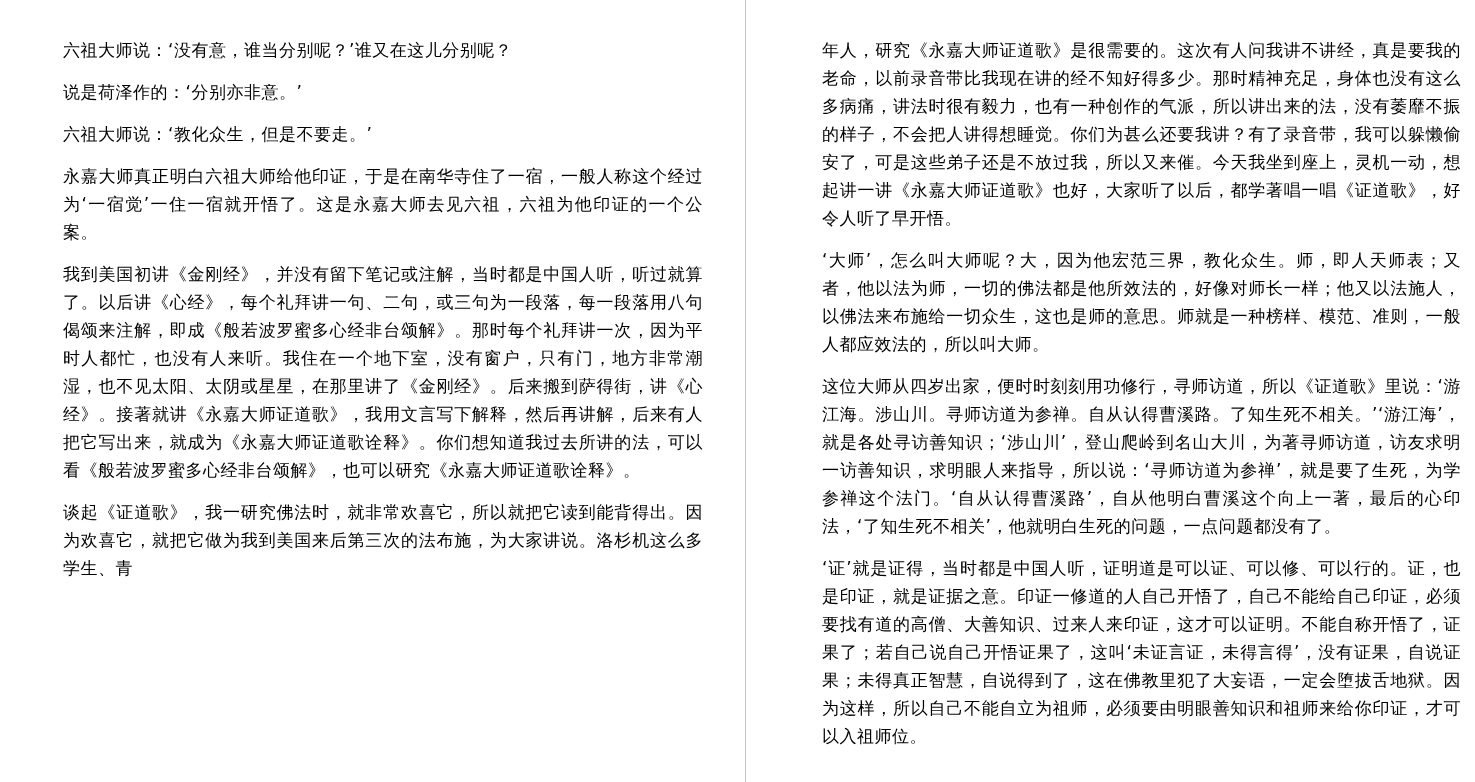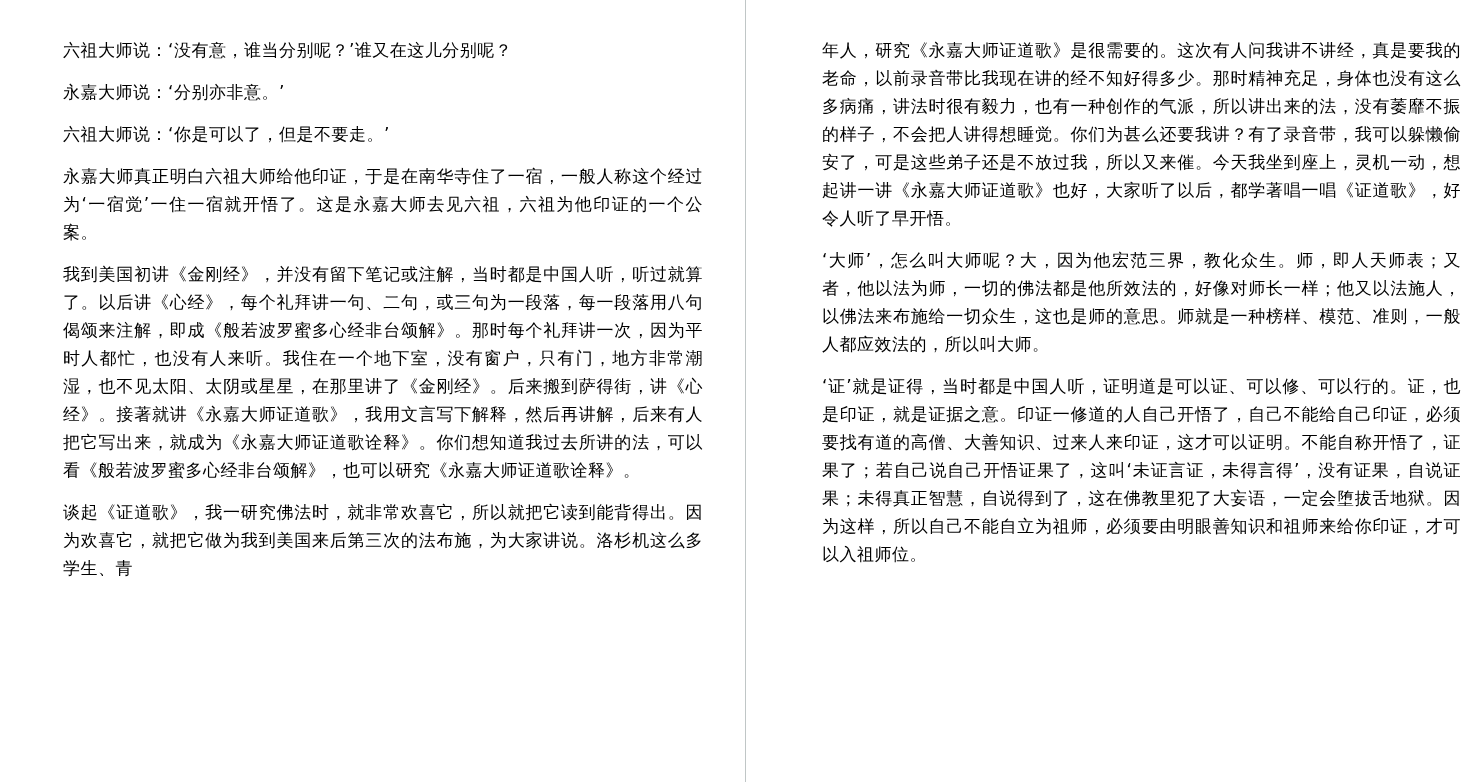--- a/index.html
+++ b/index.html
@@ -49,28 +49,29 @@
     letter-spacing: 0.5px;
   }
 </style>
 </head>
 <body>
 
 <div class="spread">
   <div class="page page-left">
     <div class="page-text">
         <p>六祖大师说：‘没有意，谁当分别呢？’谁又在这儿分别呢？</p>
-        <p>永嘉大师说：‘分别亦非意。’</p>
-        <p>六祖大师说：‘你是可以了，但是不要走。’</p>
+        <p>说是荷泽作的：‘分别亦非意。’</p>
+        <p>六祖大师说：‘教化众生，但是不要走。’</p>
         <p>永嘉大师真正明白六祖大师给他印证，于是在南华寺住了一宿，一般人称这个经过为‘一宿觉’一住一宿就开悟了。这是永嘉大师去见六祖，六祖为他印证的一个公案。</p>
         <p>我到美国初讲《金刚经》，并没有留下笔记或注解，当时都是中国人听，听过就算了。以后讲《心经》，每个礼拜讲一句、二句，或三句为一段落，每一段落用八句偈颂来注解，即成《般若波罗蜜多心经非台颂解》。那时每个礼拜讲一次，因为平时人都忙，也没有人来听。我住在一个地下室，没有窗户，只有门，地方非常潮湿，也不见太阳、太阴或星星，在那里讲了《金刚经》。后来搬到萨得街，讲《心经》。接著就讲《永嘉大师证道歌》，我用文言写下解释，然后再讲解，后来有人把它写出来，就成为《永嘉大师证道歌诠释》。你们想知道我过去所讲的法，可以看《般若波罗蜜多心经非台颂解》，也可以研究《永嘉大师证道歌诠释》。</p>
         <p>谈起《证道歌》，我一研究佛法时，就非常欢喜它，所以就把它读到能背得出。因为欢喜它，就把它做为我到美国来后第三次的法布施，为大家讲说。洛杉机这么多学生、青</p>
       </div>
   </div>
   <div class="page-divider"></div>
   <div class="page page-right">
     <div class="page-text">
         <p>年人，研究《永嘉大师证道歌》是很需要的。这次有人问我讲不讲经，真是要我的老命，以前录音带比我现在讲的经不知好得多少。那时精神充足，身体也没有这么多病痛，讲法时很有毅力，也有一种创作的气派，所以讲出来的法，没有萎靡不振的样子，不会把人讲得想睡觉。你们为甚么还要我讲？有了录音带，我可以躲懒偷安了，可是这些弟子还是不放过我，所以又来催。今天我坐到座上，灵机一动，想起讲一讲《永嘉大师证道歌》也好，大家听了以后，都学著唱一唱《证道歌》，好令人听了早开悟。</p>
         <p>‘大师’，怎么叫大师呢？大，因为他宏范三界，教化众生。师，即人天师表；又者，他以法为师，一切的佛法都是他所效法的，好像对师长一样；他又以法施人，以佛法来布施给一切众生，这也是师的意思。师就是一种榜样、模范、准则，一般人都应效法的，所以叫大师。</p>
+        <p>这位大师从四岁出家，便时时刻刻用功修行，寻师访道，所以《证道歌》里说：‘游江海。涉山川。寻师访道为参禅。自从认得曹溪路。了知生死不相关。’‘游江海’，就是各处寻访善知识；‘涉山川’，登山爬岭到名山大川，为著寻师访道，访友求明一访善知识，求明眼人来指导，所以说：‘寻师访道为参禅’，就是要了生死，为学参禅这个法门。‘自从认得曹溪路’，自从他明白曹溪这个向上一著，最后的心印法，‘了知生死不相关’，他就明白生死的问题，一点问题都没有了。</p>
         <p>‘证’就是证得，当时都是中国人听，证明道是可以证、可以修、可以行的。证，也是印证，就是证据之意。印证一修道的人自己开悟了，自己不能给自己印证，必须要找有道的高僧、大善知识、过来人来印证，这才可以证明。不能自称开悟了，证果了；若自己说自己开悟证果了，这叫‘未证言证，未得言得’，没有证果，自说证果；未得真正智慧，自说得到了，这在佛教里犯了大妄语，一定会堕拔舌地狱。因为这样，所以自己不能自立为祖师，必须要由明眼善知识和祖师来给你印证，才可以入祖师位。</p>
       </div>
   </div>
 </div>
 
 </body></html>

